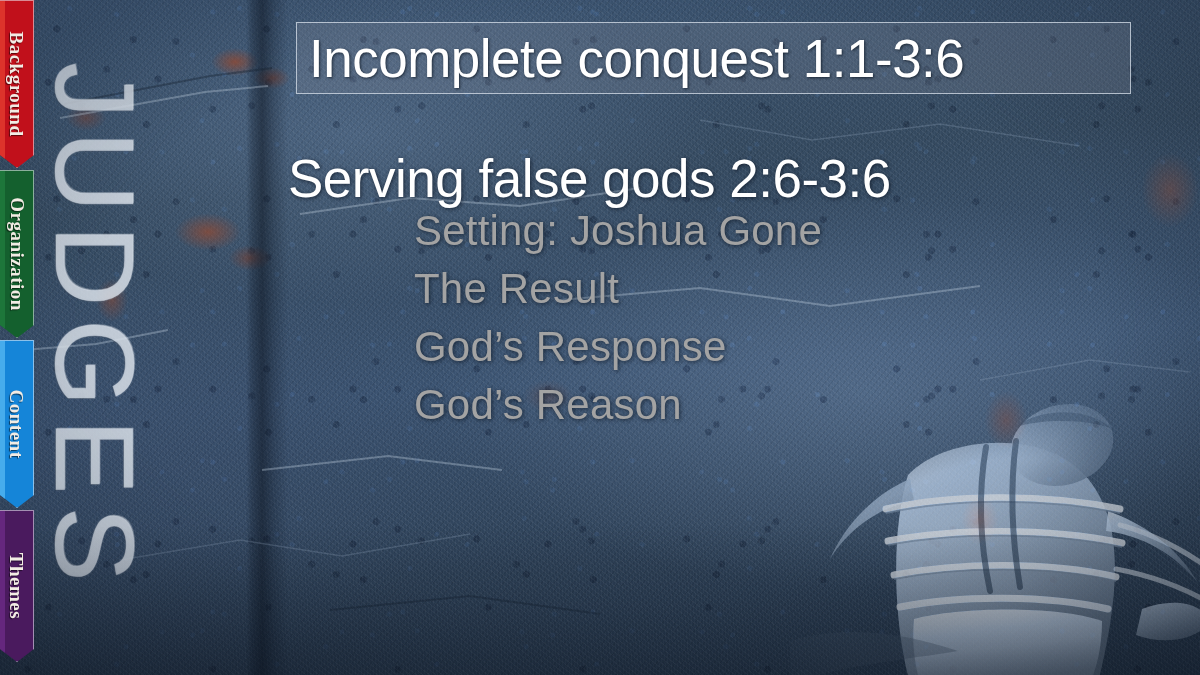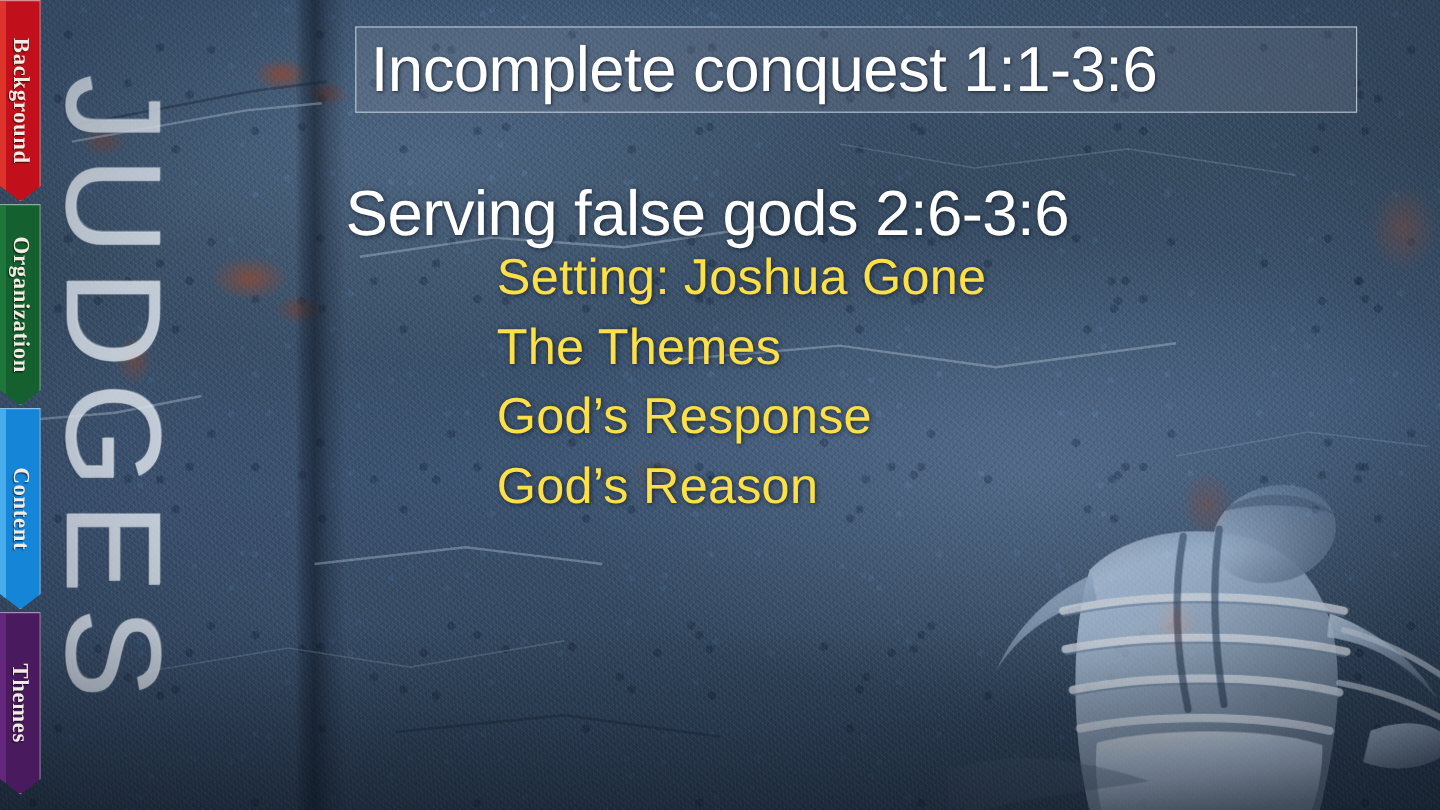--- a/index.html
+++ b/index.html
@@ -224,21 +224,21 @@
     left: 414px;
     top: 202px;
     z-index: 4;
     margin: 0;
     padding: 0;
     list-style: none;
   }
   .bullet-item {
     font-size: 42px;
     font-weight: 400;
-    color: #fde047;
+    color: #a3a3a3;
     line-height: 58px;
     letter-spacing: .2px;
     white-space: nowrap;
     text-shadow: 1px 1px 4px rgba(8,16,28,.68);
   }
 </style>
 </head>
 <body>
 
 <div id="slide">
@@ -361,19 +361,19 @@
   </div>
 
   <div class="title-box">
     <span class="title-text">Incomplete conquest 1:1-3:6</span>
   </div>
 
   <div class="subtitle">Serving false gods 2:6-3:6</div>
 
   <ul class="bullet-list">
     <li class="bullet-item">Setting: Joshua Gone</li>
-    <li class="bullet-item">The Themes</li>
+    <li class="bullet-item">The Result</li>
     <li class="bullet-item">God’s Response</li>
     <li class="bullet-item">God’s Reason</li>
   </ul>
 
   <div class="bg-layer bg-vignette"></div>
 </div>
 
 </body></html>

